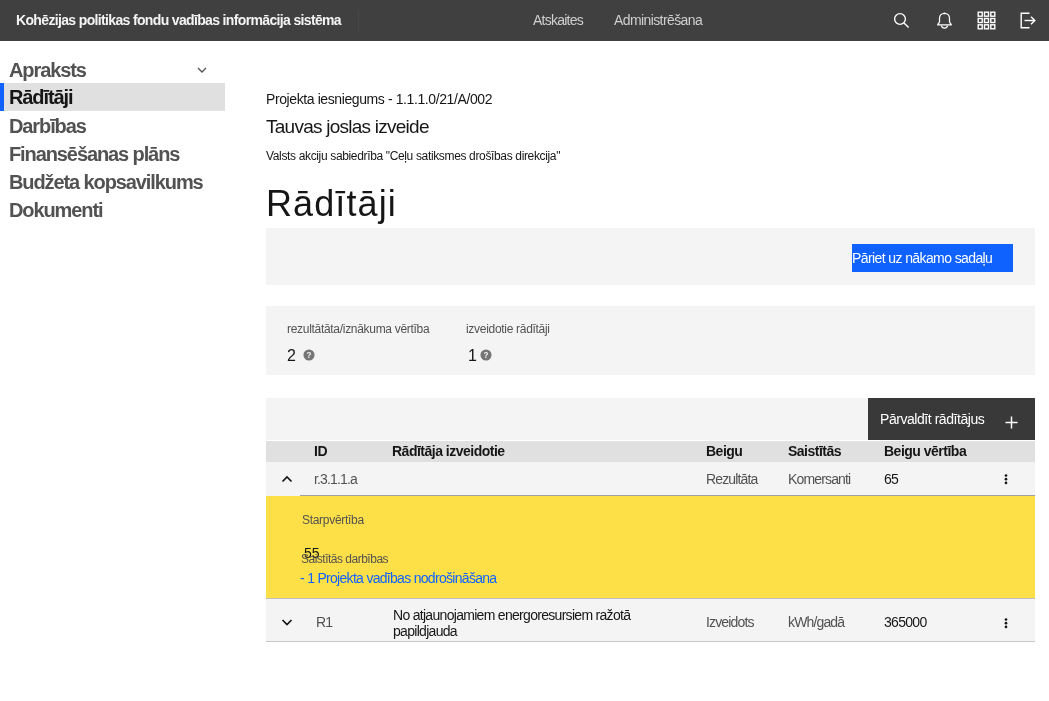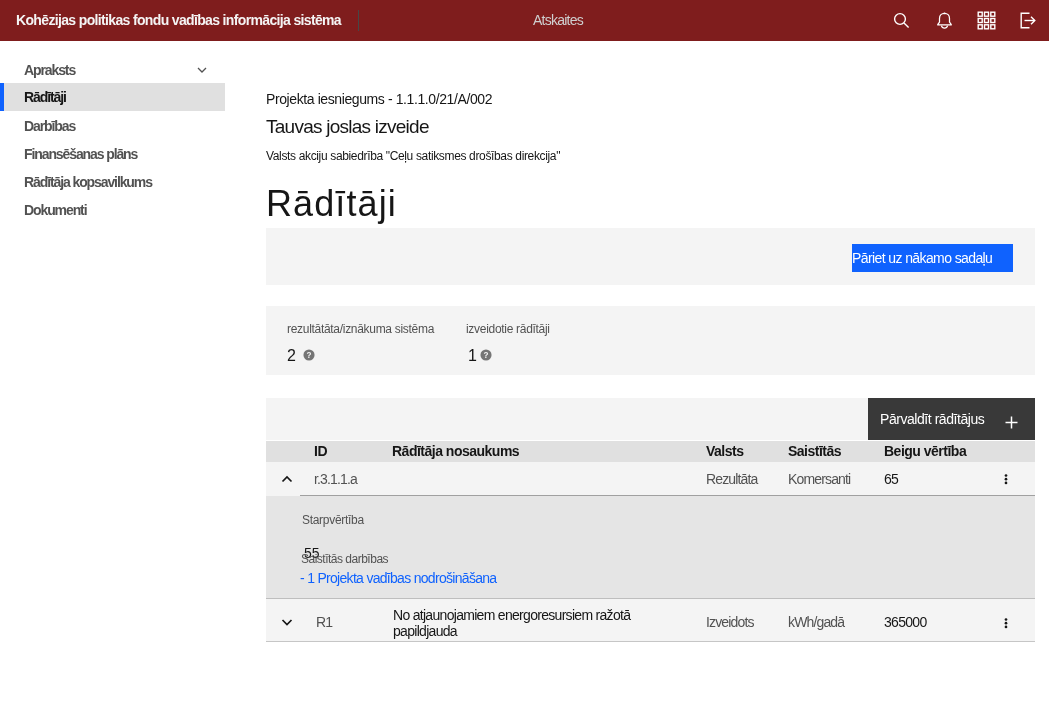--- a/index.html
+++ b/index.html
@@ -1,27 +1,27 @@
 <!DOCTYPE html>
 <html><head>
 <meta charset="utf-8">
 <style>
 *{margin:0;padding:0;box-sizing:border-box}
 html,body{width:1049px;height:701px;overflow:hidden}
 body{font-family:"Liberation Sans",sans-serif;background:#fff;position:relative;color:#161616}
 
 
-#hdr{position:absolute;left:0;top:0;width:1049px;height:41px;background:#7f1d1d}
+#hdr{position:absolute;left:0;top:0;width:1049px;height:41px;background:#404040}
 #hdr .title{position:absolute;left:16px;top:0;height:41px;line-height:41px;font-size:14px;font-weight:700;color:#f4f4f4;letter-spacing:-0.65px}
 #hdr .divider{position:absolute;left:358px;top:10px;width:1px;height:21px;background:#474747}
 .navlink{position:absolute;top:0;height:41px;line-height:41px;font-size:14px;color:#cfcfcf;letter-spacing:-0.75px}
 .hicon{position:absolute;top:10px;width:21px;height:21px}
 
 
-.snav{position:absolute;left:0;width:225px;height:28px;line-height:28px;font-size:14px;font-weight:700;color:#525252;padding-left:24px;letter-spacing:-1.1px}
+.snav{position:absolute;left:0;width:225px;height:28px;line-height:28px;font-size:20px;font-weight:700;color:#525252;padding-left:9px;letter-spacing:-1.1px}
 #sel{top:83px;background:#e0e0e0;color:#161616}
 #sel:before{content:"";position:absolute;left:0;top:0;width:4px;height:28px;background:#0f62fe}
 
 
 .main{position:absolute;left:266px;width:769px}
 #crumb{top:92px;font-size:14px;height:14px;line-height:14px;letter-spacing:-0.4px}
 #ptitle{top:117px;font-size:19px;height:19px;line-height:19px;letter-spacing:-0.75px}
 #org{top:150px;font-size:12px;height:12px;line-height:12px;color:#161616;letter-spacing:-0.35px}
 #h1{top:185px;font-size:36px;height:37px;line-height:37px;font-weight:400;letter-spacing:1.1px}
 
@@ -35,36 +35,37 @@
 
 
 #toolbar{top:398px;height:42px}
 #btn-manage{position:absolute;left:602px;top:0;width:167px;height:42px;background:#393939;color:#fff;font-size:14px;line-height:42px;padding-left:12px;letter-spacing:-0.45px}
 #thead{top:441px;height:21px;background:#e0e0e0}
 .th{position:absolute;top:0;height:21px;line-height:21px;font-size:14px;font-weight:700;letter-spacing:-0.5px}
 #row1{top:462px;height:34px}
 .row{background:#f4f4f4}
 .td{position:absolute;font-size:14px;line-height:16px;letter-spacing:-0.7px}
 .gray2{color:#525252;letter-spacing:-0.85px}
-#expand{top:496px;height:103px;background:#e5e5e5;border-bottom:1px solid #bebebe}
+#expand{top:496px;height:103px;background:#fde047;border-bottom:1px solid #bebebe}
 #expand .l1{position:absolute;left:36px;top:18px;font-size:12px;height:12px;line-height:12px;color:#525252;letter-spacing:-0.3px}
 #expand .v1{position:absolute;left:38px;top:50px;font-size:14px;height:14px;line-height:14px;color:#161616}
 #expand .l2{position:absolute;left:35px;top:57px;font-size:12px;height:12px;line-height:12px;color:#525252;letter-spacing:-0.5px}
 #expand .lnk{position:absolute;left:34px;top:74px;font-size:14px;height:16px;line-height:16px;color:#0f62fe;text-underline-offset:3px;letter-spacing:-0.7px}
 #row2{top:599px;height:43px;border-bottom:1px solid #c6c6c6}
 .chev{position:absolute;width:12px;height:12px}
 .kebab{position:absolute;left:738px;width:4px;height:14px}
 </style>
 </head>
 <body>
 
 <div id="hdr">
   <div class="title">Kohēzijas politikas fondu vadības informācija sistēma</div>
   <div class="divider"></div>
   <div class="navlink" style="left:533px">Atskaites</div>
+  <div class="navlink" style="left:614px;letter-spacing:-0.6px">Administrēšana</div>
   <svg class="hicon" style="left:891px" viewBox="0 0 21 21">
       <circle cx="9" cy="9" r="5.4" fill="none" stroke="#fff" stroke-width="1.4"></circle>
       <line x1="13" y1="13" x2="17.6" y2="17.6" stroke="#fff" stroke-width="1.4"></line>
     </svg>
   <svg class="hicon" style="left:934px" viewBox="0 0 21 21">
       <path d="M10.5 2.6 v1.6" fill="none" stroke="#fff" stroke-width="1.6"></path>
       <path d="M3.8 14.9 v-0.6 l1.7 -2.2 V8.4 c0 -2.9 2.1 -5 5 -5 c2.9 0 5 2.1 5 5 v3.7 l1.7 2.2 v0.6 Z" fill="none" stroke="#fff" stroke-width="1.25" stroke-linejoin="round"></path>
       <path d="M7.4 15.6 a3.2 3.2 0 0 0 6.2 0" fill="none" stroke="#fff" stroke-width="1.25"></path>
     </svg>
   <svg class="hicon" style="left:976px" viewBox="0 0 21 21">
@@ -88,34 +89,34 @@
 </div>
 
 <div class="snav" style="top:56px">Apraksts
   <svg style="position:absolute;right:18px;top:9px" width="10" height="10" viewBox="0 0 10 10">
       <path d="M1 3 l4 4 l4 -4" fill="none" stroke="#525252" stroke-width="1.3"></path>
     </svg>
 </div>
 <div class="snav" id="sel">Rādītāji</div>
 <div class="snav" style="top:112px">Darbības</div>
 <div class="snav" style="top:140px">Finansēšanas plāns</div>
-<div class="snav" style="top:168px">Rādītāja kopsavilkums</div>
+<div class="snav" style="top:168px">Budžeta kopsavilkums</div>
 <div class="snav" style="top:196px">Dokumenti</div>
 
 <div class="main" id="crumb">Projekta iesniegums - 1.1.1.0/21/A/002</div>
 <div class="main" id="ptitle">Tauvas joslas izveide</div>
 <div class="main" id="org">Valsts akciju sabiedrība "Ceļu satiksmes drošības direkcija"</div>
 <div class="main" id="h1">Rādītāji</div>
 
 <div class="band" id="band1">
   <div id="btn-next">Pāriet uz nākamo sadaļu</div>
 </div>
 
 <div class="band" id="band2">
-  <div class="slabel" style="left:21px">rezultātāta/iznākuma sistēma</div>
+  <div class="slabel" style="left:21px">rezultātāta/iznākuma vērtība</div>
   <div class="sval" style="left:21px">2</div>
   <svg class="qicon" style="left:37px" viewBox="0 0 14 14">
       <circle cx="7" cy="7" r="6.5" fill="#757575"></circle>
       <text x="7" y="10.4" font-size="9.5" font-family="Liberation Sans" fill="#f4f4f4" text-anchor="middle" font-weight="700">?</text>
     </svg>
   <div class="slabel" style="left:200px">izveidotie rādītāji</div>
   <div class="sval" style="left:202px">1</div>
   <svg class="qicon" style="left:214px" viewBox="0 0 14 14">
       <circle cx="7" cy="7" r="6.5" fill="#757575"></circle>
       <text x="7" y="10.4" font-size="9.5" font-family="Liberation Sans" fill="#f4f4f4" text-anchor="middle" font-weight="700">?</text>
@@ -123,22 +124,22 @@
 </div>
 
 <div class="band" id="toolbar">
   <div id="btn-manage">Pārvaldīt rādītājus<svg style="position:absolute;left:137px;top:18px" width="13" height="13" viewBox="0 0 13 13">
         <line x1="0.5" y1="6.5" x2="12.5" y2="6.5" stroke="#fff" stroke-width="1.5"></line>
         <line x1="6.5" y1="0.5" x2="6.5" y2="12.5" stroke="#fff" stroke-width="1.5"></line>
       </svg></div>
 </div>
 <div class="band" id="thead">
   <div class="th" style="left:48px">ID</div>
-  <div class="th" style="left:126px">Rādītāja nosaukums</div>
-  <div class="th" style="left:440px">Valsts</div>
+  <div class="th" style="left:126px">Rādītāja izveidotie</div>
+  <div class="th" style="left:440px">Beigu</div>
   <div class="th" style="left:522px">Saistītās</div>
   <div class="th" style="left:618px">Beigu vērtība</div>
 </div>
 <div class="band row" id="row1">
   <svg class="chev" style="left:15px;top:11px" viewBox="0 0 12 12">
       <path d="M1.5 8.5 L6 4 L10.5 8.5" fill="none" stroke="#161616" stroke-width="1.7"></path>
     </svg>
   <div class="td gray2" style="left:48px;top:9px">r.3.1.1.a</div>
   <div class="td gray2" style="left:440px;top:9px">Rezultāta</div>
   <div class="td gray2" style="left:522px;top:9px">Komersanti</div>

